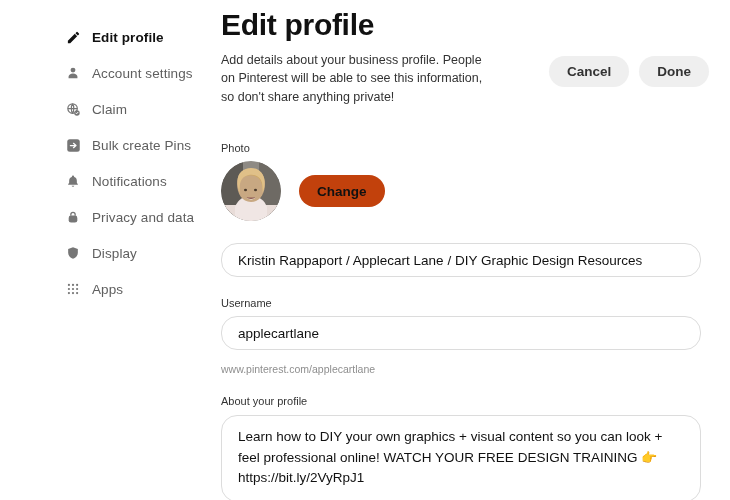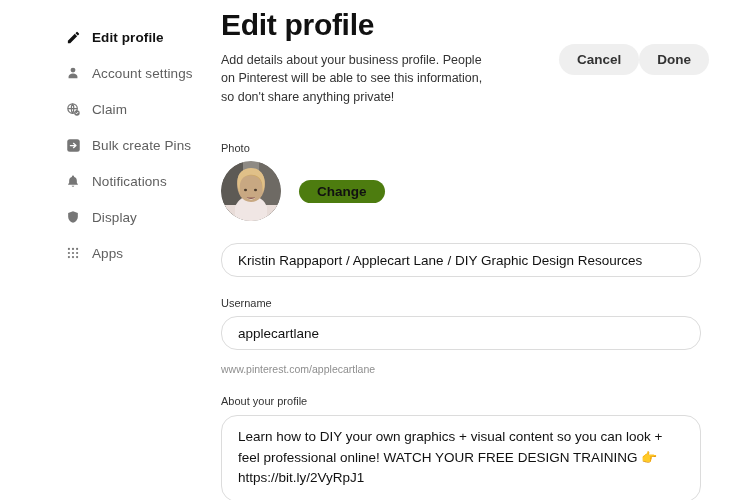--- a/index.html
+++ b/index.html
@@ -79,23 +79,24 @@
   .page-subtitle {
     font-size: 12.5px;
     color: #333333;
     line-height: 1.5;
     width: 268px;
     margin: 0;
   }
 
   .header-actions {
     position: absolute;
-    top: 44px;
+    top: 56px;
     right: 62px;
     display: flex;
+    gap: 10px;
     align-items: center;
   }
   .pill-btn {
     border: none;
     border-radius: 18px;
     background: #efefef;
     color: #333333;
     font-family: "Liberation Sans", sans-serif;
     font-size: 13.5px;
     font-weight: bold;
@@ -134,27 +135,27 @@
     border-radius: 50%;
     overflow: hidden;
     flex: 0 0 60px;
     position: relative;
     background: #cfcfcf;
   }
   .avatar svg { display: block; }
   .change-btn {
     border: none;
     border-radius: 18px;
-    background: #4d7c0f;
+    background: #c2410c;
     color: #111111;
     font-family: "Liberation Sans", sans-serif;
     font-size: 13.5px;
     font-weight: bold;
     padding: 0 18px;
-    height: 23px;
+    height: 32px;
     cursor: pointer;
   }
 
   .field-block { margin-bottom: 19px; }
 
   .text-input {
     box-sizing: border-box;
     width: 480px;
     height: 34px;
     border: 1px solid #dcdcdc;
@@ -234,20 +235,29 @@
     <div class="nav-item">
       <span class="nav-icon">
         <svg width="14" height="14" viewBox="0 0 24 24" fill="currentColor">
           <path d="M12 2.5a2 2 0 0 1 2 2v.6c3 .8 4.6 3.2 4.6 6.4v3.3l1.7 2.6c.3.5 0 1.1-.6 1.1H4.3c-.6 0-.9-.6-.6-1.1l1.7-2.6v-3.3c0-3.2 1.6-5.6 4.6-6.4v-.6a2 2 0 0 1 2-2z"></path>
           <path d="M9.6 20.2a2.6 2.6 0 0 0 4.8 0z"></path>
         </svg>
       </span>
       <span class="nav-label">Notifications</span>
     </div>
 
+    <div class="nav-item">
+      <span class="nav-icon">
+        <svg width="14" height="14" viewBox="0 0 24 24" fill="currentColor">
+          <path d="M7.2 10V7.6a4.8 4.8 0 0 1 9.6 0V10h-2.2V7.6a2.6 2.6 0 0 0-5.2 0V10z"></path>
+          <rect x="4.6" y="9.6" width="14.8" height="12" rx="4"></rect>
+        </svg>
+      </span>
+      <span class="nav-label">Privacy and data</span>
+    </div>
 
     <div class="nav-item">
       <span class="nav-icon">
         <svg width="14" height="14" viewBox="0 0 24 24" fill="currentColor">
           <path d="M12 2.2l8.3 3v6.2c0 4.8-3.4 9-8.3 10.4C7.1 20.4 3.7 16.2 3.7 11.4V5.2z"></path>
         </svg>
       </span>
       <span class="nav-label">Display</span>
     </div>
 

